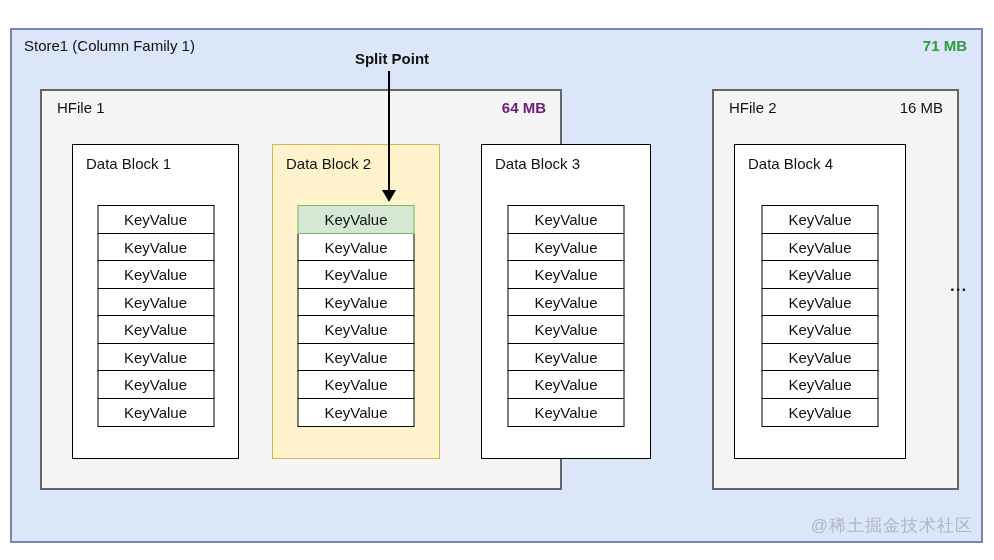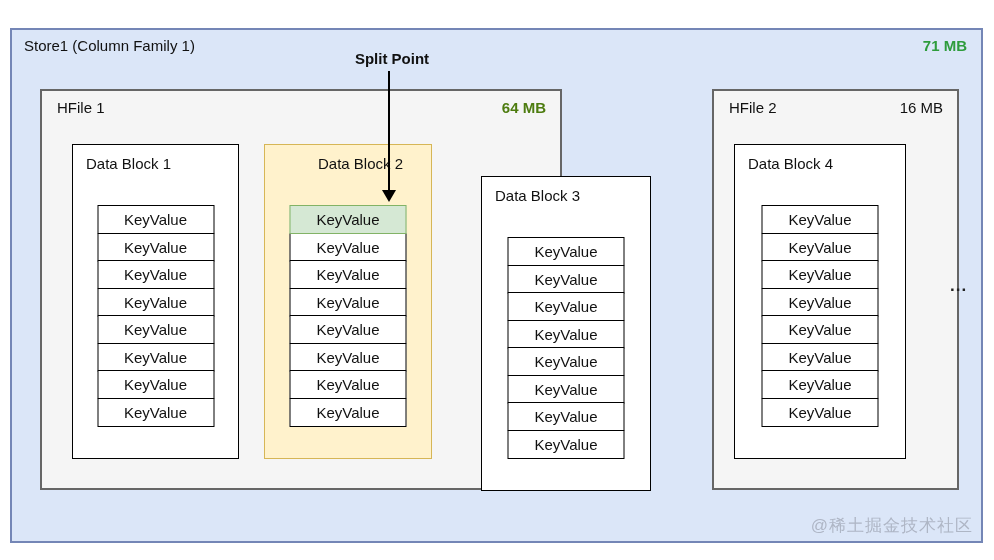--- a/index.html
+++ b/index.html
@@ -22,28 +22,28 @@
                       border-left:7px solid transparent; border-right:7px solid transparent;
                       border-top:12px solid #000; }
 
   
   .hfile { position:absolute; background:#f5f5f5; border:2px solid #666666; }
   .hfile-1 { left:28px; top:59px; width:522px; height:401px; }
   .hfile-2 { left:700px; top:59px; width:247px; height:401px; }
   .hfile-header { display:flex; justify-content:space-between; align-items:flex-start;
                   padding:8px 14px 0 15px; font-size:15px; }
   .hfile-size { font-size:15px; }
-  .hfile-size.green { color:#4d7c0f; font-weight:bold; }
+  .hfile-size.green { color:#701a75; font-weight:bold; }
 
   
   .data-block { position:absolute; top:53px; height:315px; background:#ffffff;
                 border:1.5px solid #000; }
   .db-1 { left:30px;  width:167px; }
-  .db-2 { left:222px; width:168px; background:#fff2cc; border-color:#d6b656;padding-left:40px; }
-  .db-3 { left:439px; width:170px;margin-top:32px; }
+  .db-2 { left:230px; width:168px; background:#fff2cc; border-color:#d6b656; }
+  .db-3 { left:439px; width:170px; }
   .db-4 { left:20px;  width:172px; }
   .block-label { padding:10px 0 0 13px; font-size:15px; white-space:nowrap; }
 
   .rows { position:absolute; top:60px; left:50%; transform:translateX(-50%); width:117px; }
   .kv-row { height:29px; line-height:27px; text-align:center; font-size:15px;
             background:#ffffff; border:1.5px solid #000; margin-top:-1.5px; }
   .kv-row:first-child { margin-top:0; }
   .kv-row.split { background:#d5e8d4; border-color:#82b366; position:relative; z-index:2; }
 
   .ellipsis { position:absolute; left:938px; top:246px; font-size:17px; font-weight:bold;

